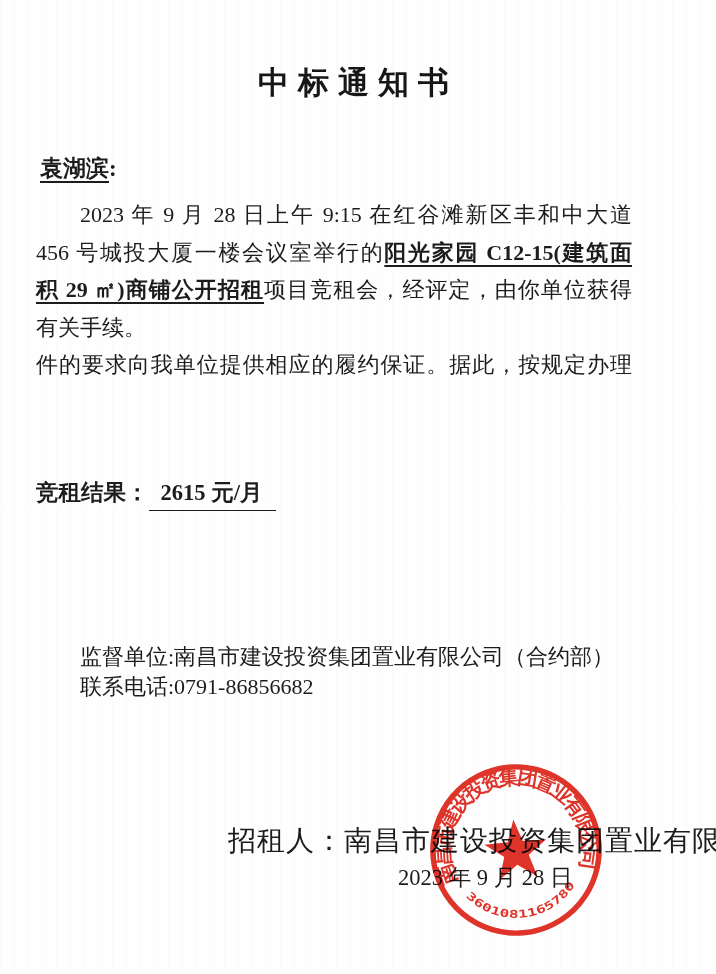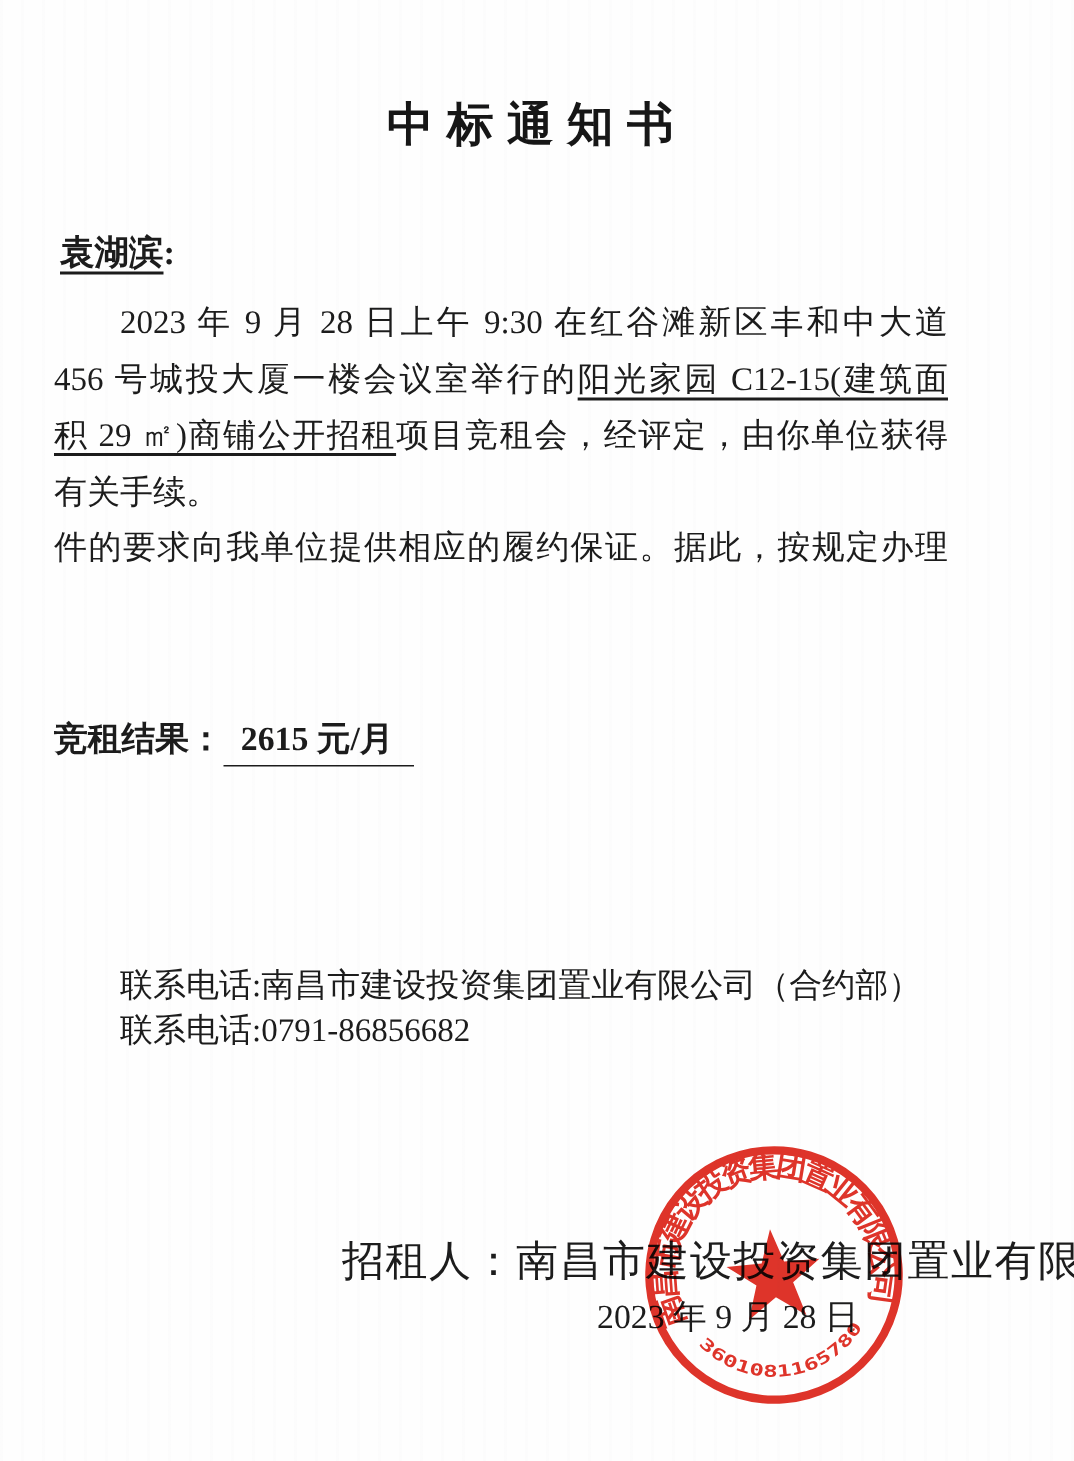--- a/index.html
+++ b/index.html
@@ -40,21 +40,21 @@
   .para .line.fill{
     white-space:normal;
     text-align:justify;
     text-align-last:justify;
   }
   .para .line.indent{ text-indent:2em; }
   #para-main{ top:196px; }
   #para-notice{ top:555px; }
   #para-notice .line{ line-height:41.5px; }
   .bu{
-    font-weight:normal;
+    font-weight:bold;
     text-decoration:underline;
     text-underline-offset:5px;
     text-decoration-thickness:1.6px;
   }
   .result-line{
     position:absolute;left:36px;top:477px;
     font-size:22.5px;font-weight:bold;
   }
   .result-line .val{
     display:inline-block;
@@ -86,31 +86,31 @@
 </head>
 <body>
 
 <div class="page">
 
   <div class="doc-title">中标通知书</div>
 
   <div class="addressee"><span class="uname">袁湖滨</span><span>:</span></div>
 
   <div class="para" id="para-main">
-      <div class="line fill indent"><span>2023 年 9 月 28 日上午 9:30 在红谷滩新区丰和中大道</span></div>
+      <div class="line fill indent"><span>2023 年 9 月 28 日上午 9:15 在红谷滩新区丰和中大道</span></div>
       <div class="line fill"><span>456 号城投大厦一楼会议室举行的</span><span class="bu">阳光家园 C12-15(建筑面</span></div>
       <div class="line fill"><span class="bu">积 29 ㎡)商铺公开招租</span><span>项目竞租会，经评定，由你单位获得</span></div>
       <div class="line"><span>有关手续。</span></div>
       <div class="line fill"><span>件的要求向我单位提供相应的履约保证。据此，按规定办理</span></div>
     </div>
 
   <div class="result-line"><span>竞租结果：</span><span class="val">2615 元/月</span></div>
 
 
-  <div class="supervisor-line">联系电话:南昌市建设投资集团置业有限公司（合约部）</div>
+  <div class="supervisor-line">监督单位:南昌市建设投资集团置业有限公司（合约部）</div>
 
   <div class="phone-line">联系电话:0791-86856682</div>
 
   <div class="lessor-line"><span>招租人：</span><span>南昌市建设投资集团置业有限公司</span></div>
 
   <div class="date-line">2023 年 9 月 28 日</div>
 
   <svg class="seal" viewBox="0 0 190 190">
     <circle cx="95" cy="95" r="84" fill="none" stroke="#dd2419" stroke-width="5.5"></circle>
     <polygon fill="#dd2419" points="95,64 102.6,86.5 126.4,86.8 107.4,101 114.4,123.7 95,110 75.6,123.7 82.6,101 63.6,86.8 87.4,86.5"></polygon>

